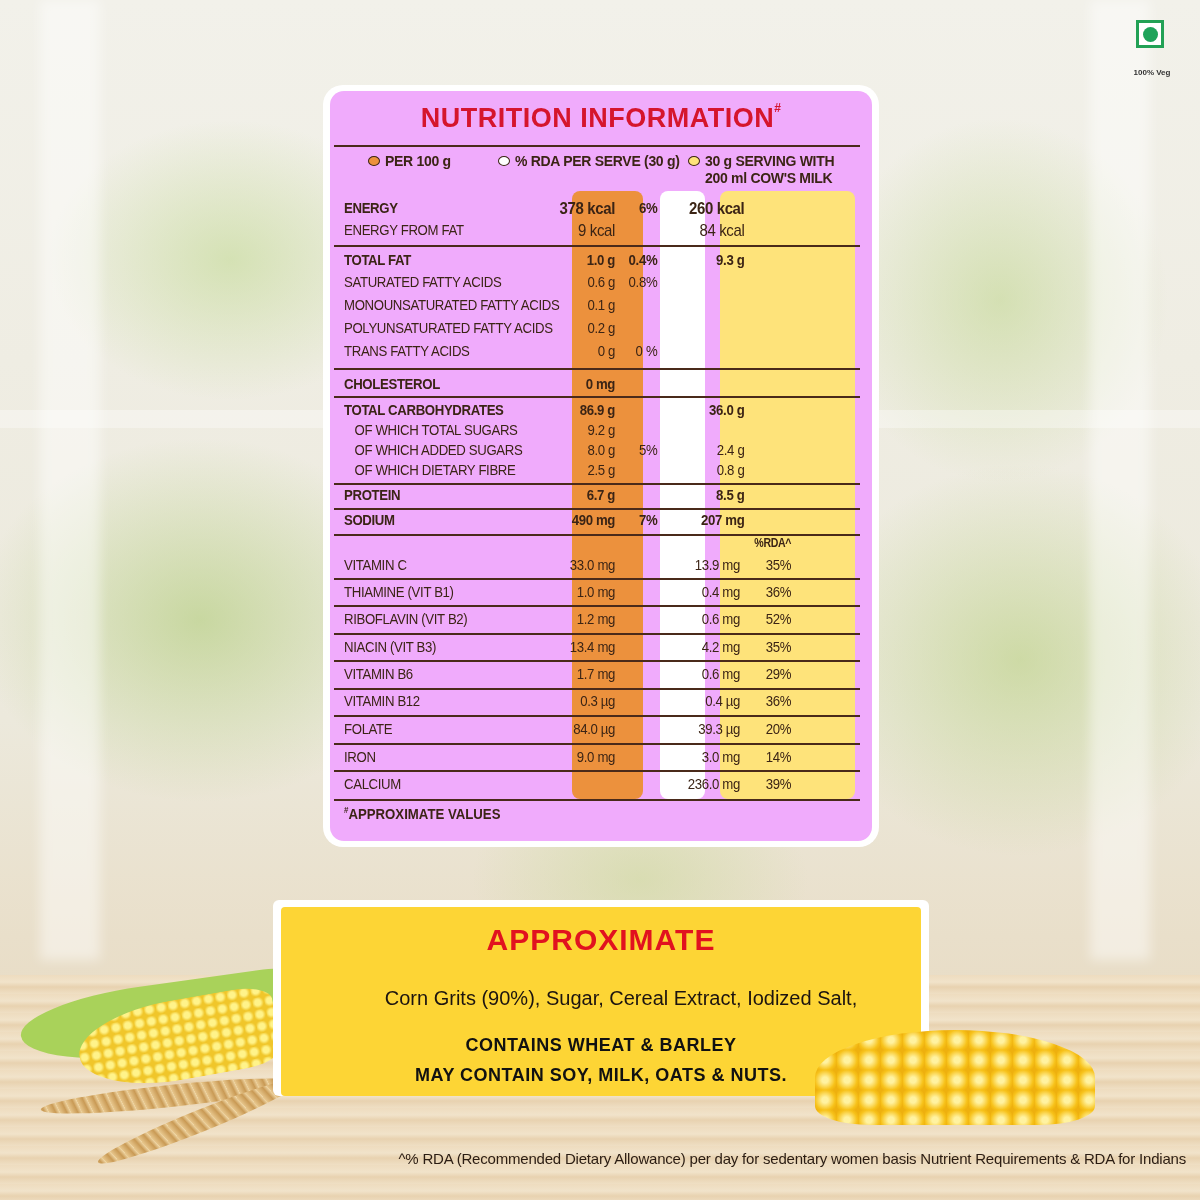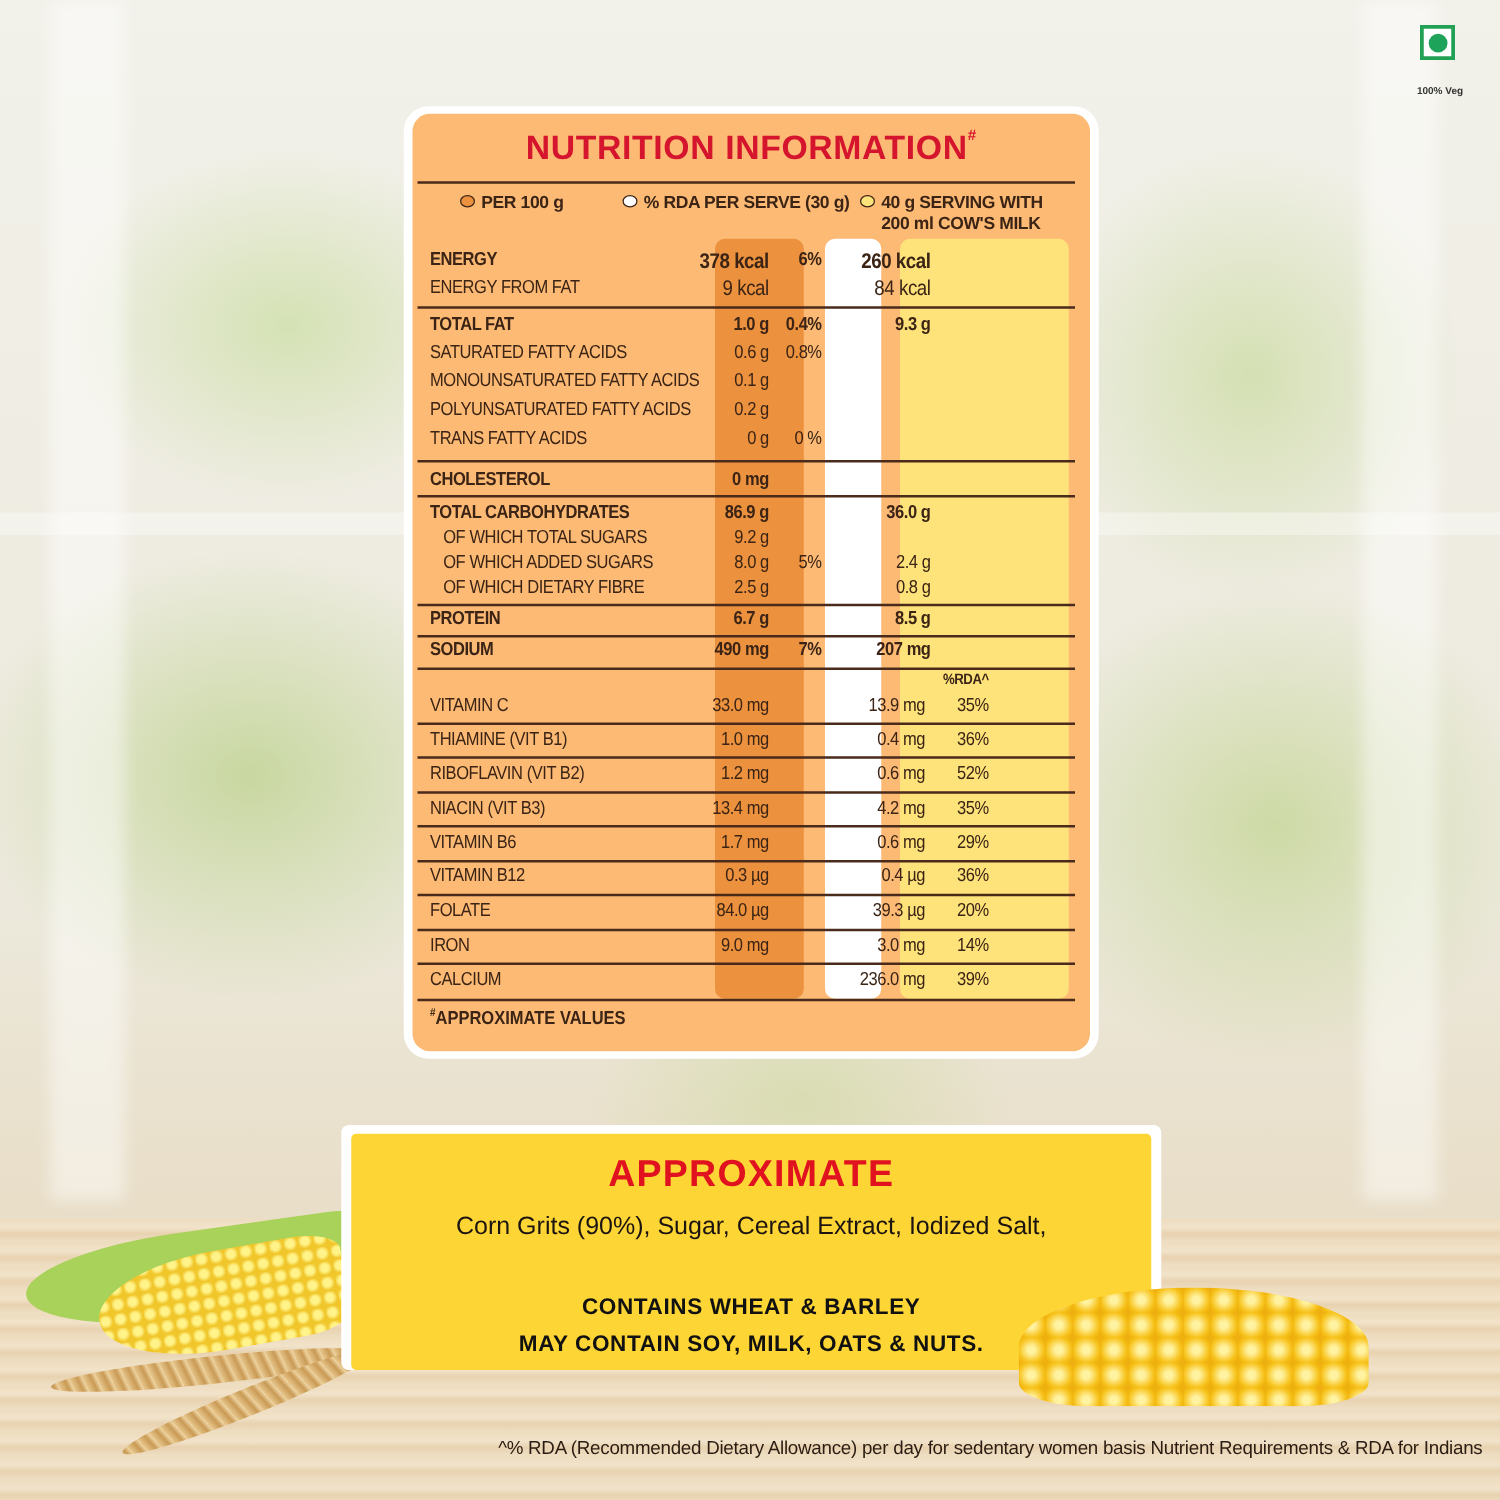--- a/index.html
+++ b/index.html
@@ -26,21 +26,21 @@
   .veg-dot { width:15px; height:15px; border-radius:50%; background:#1ea35a; }
   .veg-label { position:absolute; left:1128px; top:68px; width:48px; text-align:center; font-size:8px; font-weight:bold; color:#333; }
 
   
   .nutri-outer {
     position:absolute; left:323px; top:85px; width:556px; height:762px;
     background:#fff; border-radius:20px;
   }
   .nutri-card {
     position:absolute; left:330px; top:91px; width:542px; height:750px;
-    background:#fdba74; border-radius:14px;
+    background:#f0abfc; border-radius:14px;
   }
   .nutri-title {
     position:absolute; left:0; top:12px; width:100%; text-align:center;
     font-size:27px; font-weight:bold; color:#d5152d; letter-spacing:0.5px;
   }
   .nutri-title sup { font-size:12px; vertical-align: top; position:relative; top:-2px; }
   .rule { position:absolute; left:4px; width:526px; height:2px; background:#4a2a1a; }
   .legend { position:absolute; top:62px; font-size:14px; font-weight:bold; color:#3b2415; display:flex; align-items:flex-start; gap:5px; white-space:nowrap; letter-spacing:-0.3px; }
   .legend .dot { width:12px; height:10px; border-radius:50%; border:1.5px solid #3b2415; margin-top:3px; flex:none; }
   .col-orange { position:absolute; left:242px; top:100px; width:71px; height:608px; background:#ec913d; border-radius:8px; }
@@ -99,21 +99,21 @@
   <div class="legend" style="left:38px;">
     <span class="dot" style="background:#ec913d;"></span>
     <span>PER 100 g</span>
   </div>
   <div class="legend" style="left:168px;">
     <span class="dot" style="background:#fff;"></span>
     <span>% RDA PER SERVE (30 g)</span>
   </div>
   <div class="legend" style="left:358px;">
     <span class="dot" style="background:#fee37a;"></span>
-    <span style="line-height:17px;"><span>40 g SERVING WITH</span><br><span>200 ml COW'S MILK</span></span>
+    <span style="line-height:17px;"><span>30 g SERVING WITH</span><br><span>200 ml COW'S MILK</span></span>
   </div>
 
   <div class="col-orange"></div>
   <div class="col-white"></div>
   <div class="col-light"></div>
 
   <div class="row b" style="top:108px;">
     <span class="lbl">ENERGY</span>
     <span class="v1 big">378 kcal</span>
     <span class="v2">6%</span>
@@ -267,21 +267,21 @@
 </div>
 
 <div class="corn-husk"></div>
 <div class="corn-cob"></div>
 <div class="wheat" style="left:40px; top:1085px; width:260px; transform:rotate(-6deg);"></div>
 <div class="wheat" style="left:90px; top:1110px; width:220px; transform:rotate(-22deg);"></div>
 
 <div class="ing-outer"></div>
 <div class="ing-card">
   <div class="ing-title">APPROXIMATE</div>
-  <div class="ing-text" style="top:63px;">Corn Grits (90%), Sugar, Cereal Extract, Iodized Salt,</div>
+  <div class="ing-text" style="top:80px;margin-left:20px;">Corn Grits (90%), Sugar, Cereal Extract, Iodized Salt,</div>
   <div class="ing-bold" style="top:128px;">CONTAINS WHEAT &amp; BARLEY</div>
   <div class="ing-bold" style="top:158px;">MAY CONTAIN SOY, MILK, OATS &amp; NUTS.</div>
 </div>
 
 <div class="kernels"></div>
 
 <div class="bottom-note">
   <span class="l1">^% RDA (Recommended Dietary Allowance) per day for sedentary women basis Nutrient Requirements &amp; RDA for Indians</span>
 </div>
 

